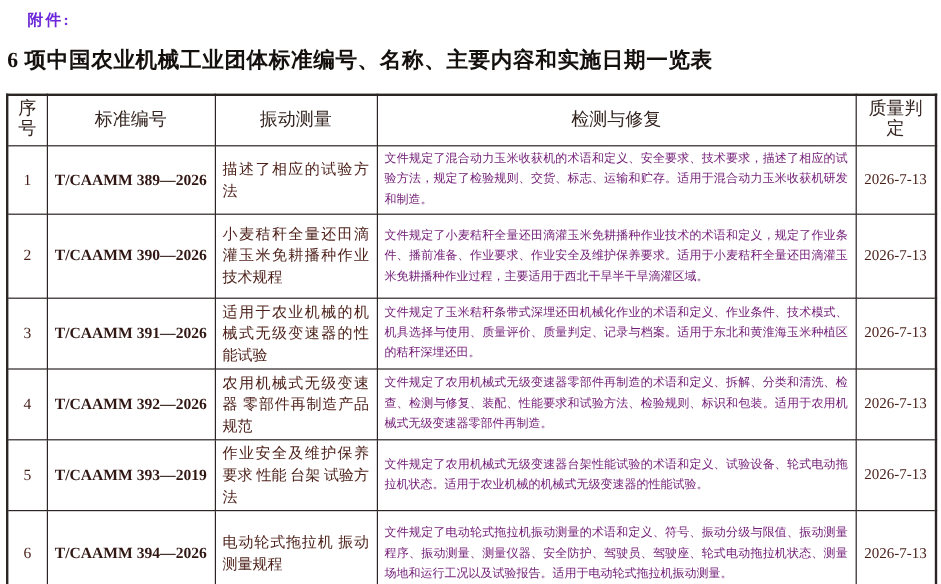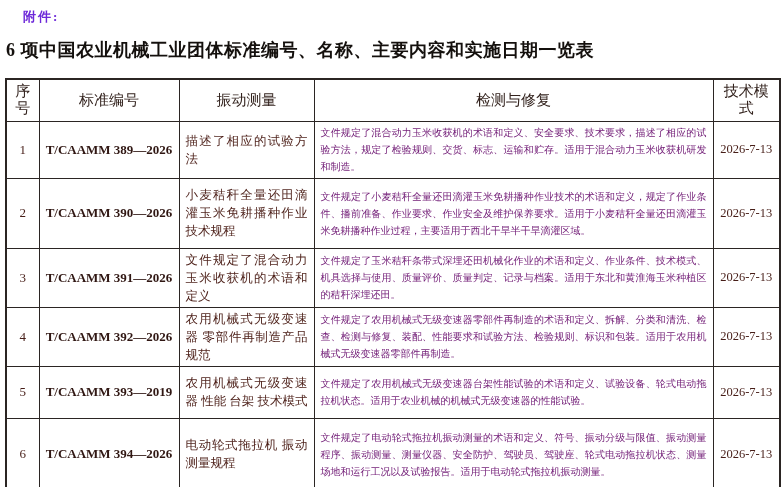--- a/index.html
+++ b/index.html
@@ -73,54 +73,54 @@
     <col style="width:135px">
     <col style="width:399px">
     <col style="width:67px">
   </colgroup>
   <tbody>
       <tr class="hdr">
     <th>序号</th>
     <th>标准编号</th>
     <th>振动测量</th>
     <th>检测与修复</th>
-    <th>技术模式</th>
+    <th>质量判定</th>
   </tr>
   <tr class="r1">
     <td class="no">1</td>
     <td class="code">T/CAAMM 389—2026</td>
     <td class="name">描述了相应的试验方法</td>
     <td class="content">文件规定了混合动力玉米收获机的术语和定义、安全要求、技术要求，描述了相应的试验方法，规定了检验规则、交货、标志、运输和贮存。适用于混合动力玉米收获机研发和制造。</td>
     <td class="date">2026-7-13</td>
   </tr>
   <tr class="r2">
     <td class="no">2</td>
     <td class="code">T/CAAMM 390—2026</td>
     <td class="name">小麦秸秆全量还田滴灌玉米免耕播种作业技术规程</td>
     <td class="content">文件规定了小麦秸秆全量还田滴灌玉米免耕播种作业技术的术语和定义，规定了作业条件、播前准备、作业要求、作业安全及维护保养要求。适用于小麦秸秆全量还田滴灌玉米免耕播种作业过程，主要适用于西北干旱半干旱滴灌区域。</td>
     <td class="date">2026-7-13</td>
   </tr>
   <tr class="r3">
     <td class="no">3</td>
     <td class="code">T/CAAMM 391—2026</td>
-    <td class="name">文件规定了混合动力玉米收获机的术语和定义</td>
+    <td class="name">适用于农业机械的机械式无级变速器的性能试验</td>
     <td class="content">文件规定了玉米秸秆条带式深埋还田机械化作业的术语和定义、作业条件、技术模式、机具选择与使用、质量评价、质量判定、记录与档案。适用于东北和黄淮海玉米种植区的秸秆深埋还田。</td>
     <td class="date">2026-7-13</td>
   </tr>
   <tr class="r4">
     <td class="no">4</td>
     <td class="code">T/CAAMM 392—2026</td>
     <td class="name">农用机械式无级变速器 零部件再制造产品规范</td>
     <td class="content">文件规定了农用机械式无级变速器零部件再制造的术语和定义、拆解、分类和清洗、检查、检测与修复、装配、性能要求和试验方法、检验规则、标识和包装。适用于农用机械式无级变速器零部件再制造。</td>
     <td class="date">2026-7-13</td>
   </tr>
   <tr class="r5">
     <td class="no">5</td>
     <td class="code">T/CAAMM 393—2019</td>
-    <td class="name">农用机械式无级变速器 性能 台架 技术模式</td>
+    <td class="name">作业安全及维护保养要求 性能 台架 试验方法</td>
     <td class="content">文件规定了农用机械式无级变速器台架性能试验的术语和定义、试验设备、轮式电动拖拉机状态。适用于农业机械的机械式无级变速器的性能试验。</td>
     <td class="date">2026-7-13</td>
   </tr>
   <tr class="r6">
     <td class="no">6</td>
     <td class="code">T/CAAMM 394—2026</td>
     <td class="name">电动轮式拖拉机 振动测量规程</td>
     <td class="content">文件规定了电动轮式拖拉机振动测量的术语和定义、符号、振动分级与限值、振动测量程序、振动测量、测量仪器、安全防护、驾驶员、驾驶座、轮式电动拖拉机状态、测量场地和运行工况以及试验报告。适用于电动轮式拖拉机振动测量。</td>
     <td class="date">2026-7-13</td>
   </tr>

